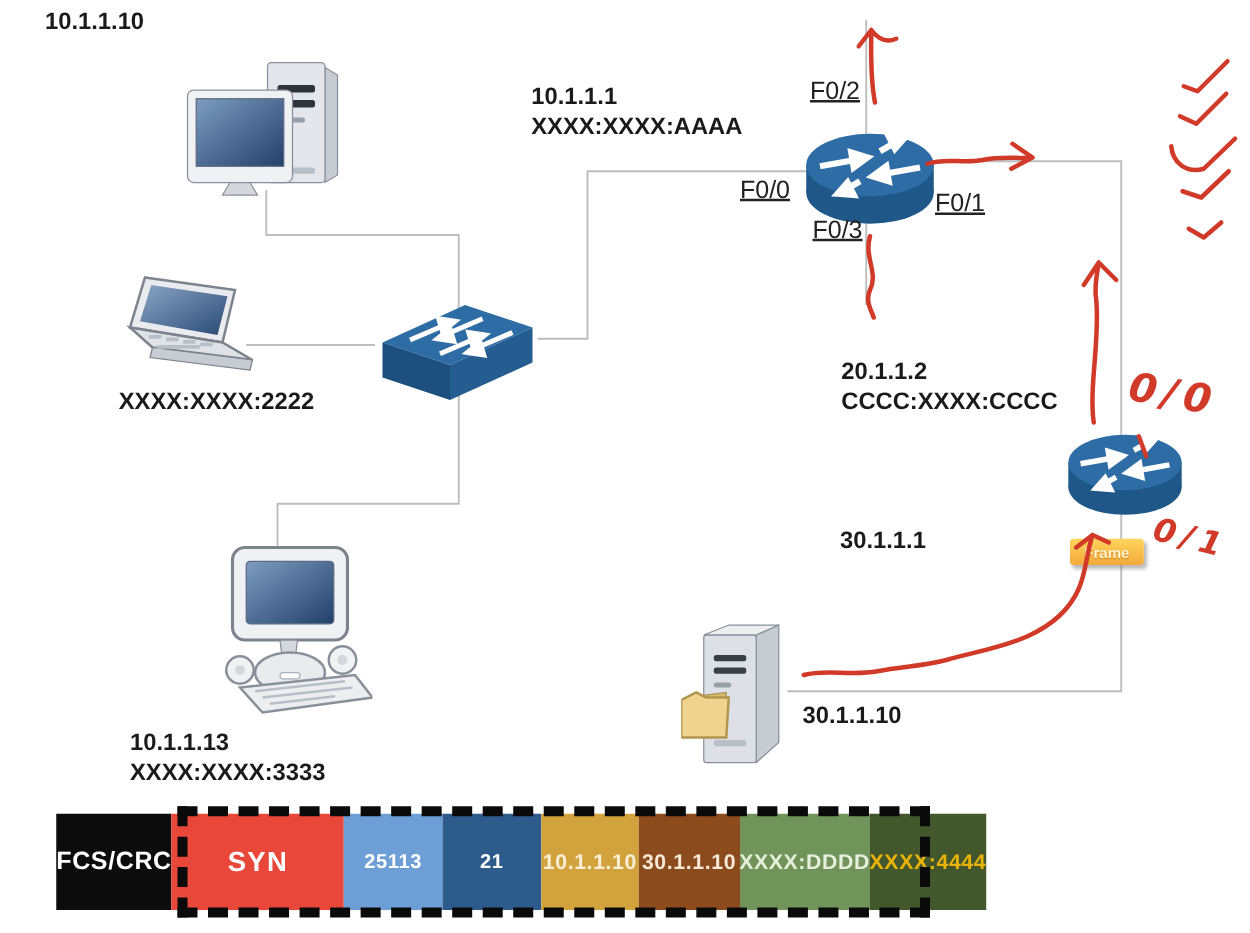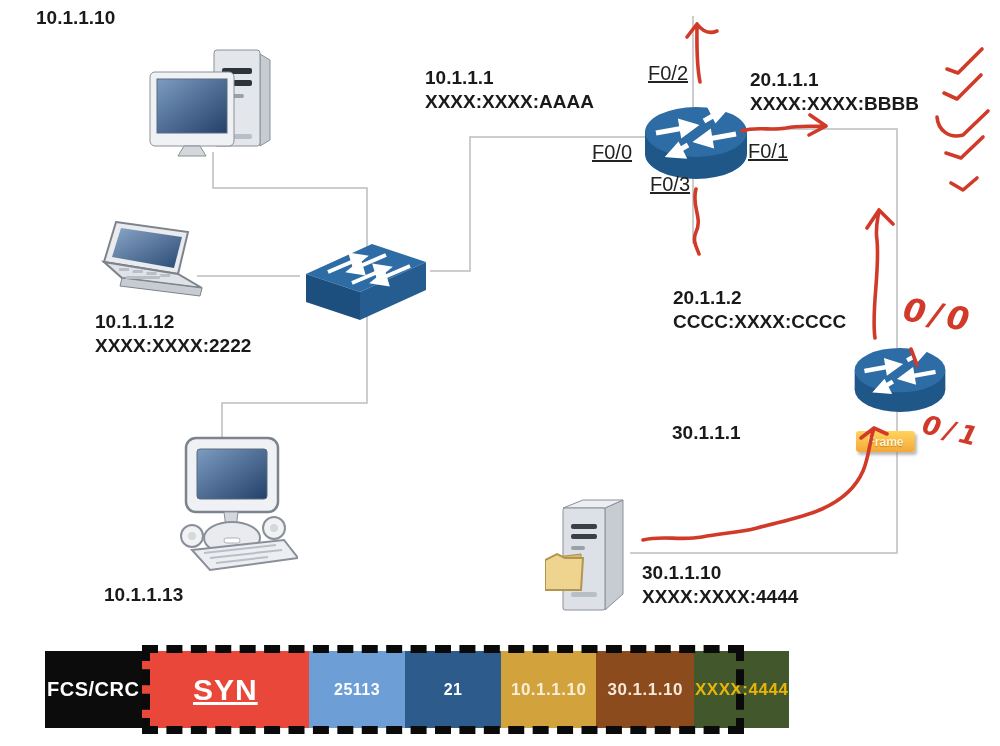--- a/index.html
+++ b/index.html
@@ -16,21 +16,21 @@
   #frame-tag{position:absolute;left:856px;top:431px;width:59px;height:21px;border-radius:3px;
              background:linear-gradient(180deg,#ffd45c 0%,#f3a93a 100%);
              box-shadow:2px 3px 3px rgba(130,130,130,.55);
              display:flex;align-items:center;justify-content:center;
              font:700 12px "Liberation Sans",sans-serif;color:#fdf3cf;
              text-shadow:0 1px 1px #c97f1a;}
   #packet-bar{position:absolute;left:45px;top:651px;width:744px;height:77px;display:flex;}
   .seg{height:100%;display:flex;align-items:center;justify-content:center;
        font:700 17px "Liberation Sans",sans-serif;letter-spacing:.5px;}
   .seg.fcs{font-size:20px;}
-  .seg.syn{font-size:30px;letter-spacing:1px;text-decoration:underline;}
+  .seg.syn{font-size:22px;letter-spacing:1px;}
   .seg.port{font-size:16px;}
   #dash-box{position:absolute;left:142px;top:645px;width:602px;height:89px;
             border:8px dashed #0a0a0a;box-sizing:border-box;pointer-events:none;}
 </style>
 </head>
 <body>
 
 <div id="canvas">
 
   <svg id="gray-lines" width="1000" height="746">
@@ -166,56 +166,51 @@
       <polygon points="4,64 36,60 36,92 4,94" fill="#d9b86a" stroke="#a8904e"></polygon>
       <polygon points="0,66 12,60 20,64 38,64 36,96 0,96" fill="#eed48f" stroke="#b2954f" stroke-width="2"></polygon>
     </g>
   </svg>
 
   <div class="lbl" style="left:36px;top:6px">
     <span>10.1.1.10</span>
   </div>
 
   <div class="lbl" style="left:95px;top:310px">
-    <span>10.1.1.12</span>
     <span>XXXX:XXXX:2222</span>
   </div>
 
   <div class="lbl" style="left:104px;top:583px">
     <span>10.1.1.13</span>
+    <span>XXXX:XXXX:3333</span>
   </div>
 
   <div class="lbl" style="left:425px;top:66px">
     <span>10.1.1.1</span>
     <span>XXXX:XXXX:AAAA</span>
   </div>
 
-  <div class="lbl" style="left:750px;top:68px">
-    <span>20.1.1.1</span>
-    <span>XXXX:XXXX:BBBB</span>
-  </div>
 
   <div class="lbl" style="left:673px;top:286px">
     <span>20.1.1.2</span>
     <span>CCCC:XXXX:CCCC</span>
   </div>
 
   <div class="lbl" style="left:672px;top:421px">
     <span>30.1.1.1</span>
   </div>
 
   <div class="lbl" style="left:642px;top:561px">
     <span>30.1.1.10</span>
-    <span>XXXX:XXXX:4444</span>
   </div>
 
   <span class="iface" style="left:648px;top:62px">F0/2</span>
   <span class="iface" style="left:592px;top:141px">F0/0</span>
   <span class="iface" style="left:650px;top:173px">F0/3</span>
-  <span class="iface" style="left:748px;top:140px">F0/1</span>
+  <span class="iface" style="left:748px;top:152px">F0/1</span>
 
   <span class="hand" style="left:903px;top:296px;transform:rotate(10deg);font-size:32px">0/0</span>
   <span class="hand" style="left:922px;top:416px;transform:rotate(14deg);font-size:26px">0/1</span>
 
   <div id="frame-tag">
     <span>Frame</span>
   </div>
 
   <svg id="red-ink" width="1000" height="746">
     <g fill="none" stroke="#d13a28" stroke-width="3.6" stroke-linecap="round" stroke-linejoin="round">
@@ -233,17 +228,18 @@
     </g>
   </svg>
 
   <div id="packet-bar">
     <div class="seg fcs" style="width: 103px; background-color: rgb(12, 12, 12); color: rgb(255, 255, 255);">FCS/CRC</div>
     <div class="seg syn" style="width: 179px; background-color: rgb(232, 71, 58); color: rgb(255, 255, 255);">SYN</div>
     <div class="seg port" style="width: 102px; background-color: rgb(109, 158, 214); color: rgb(255, 255, 255);">25113</div>
     <div class="seg port" style="width: 103px; background-color: rgb(45, 91, 140); color: rgb(255, 255, 255);">21</div>
     <div class="seg" style="width: 101px; background-color: rgb(210, 163, 60); color: rgb(249, 239, 216);">10.1.1.10</div>
     <div class="seg" style="width: 105px; background-color: rgb(140, 75, 29); color: rgb(247, 232, 216);">30.1.1.10</div>
+    <div class="seg" style="width: 104px; background-color: rgb(112, 148, 90); color: rgb(230, 239, 219);">XXXX:DDDD</div>
     <div class="seg" style="width: 101px; background-color: rgb(66, 88, 44); color: #eab308;">XXXX:4444</div>
   </div>
   <div id="dash-box"></div>
 
 </div>
 
 </body></html>

